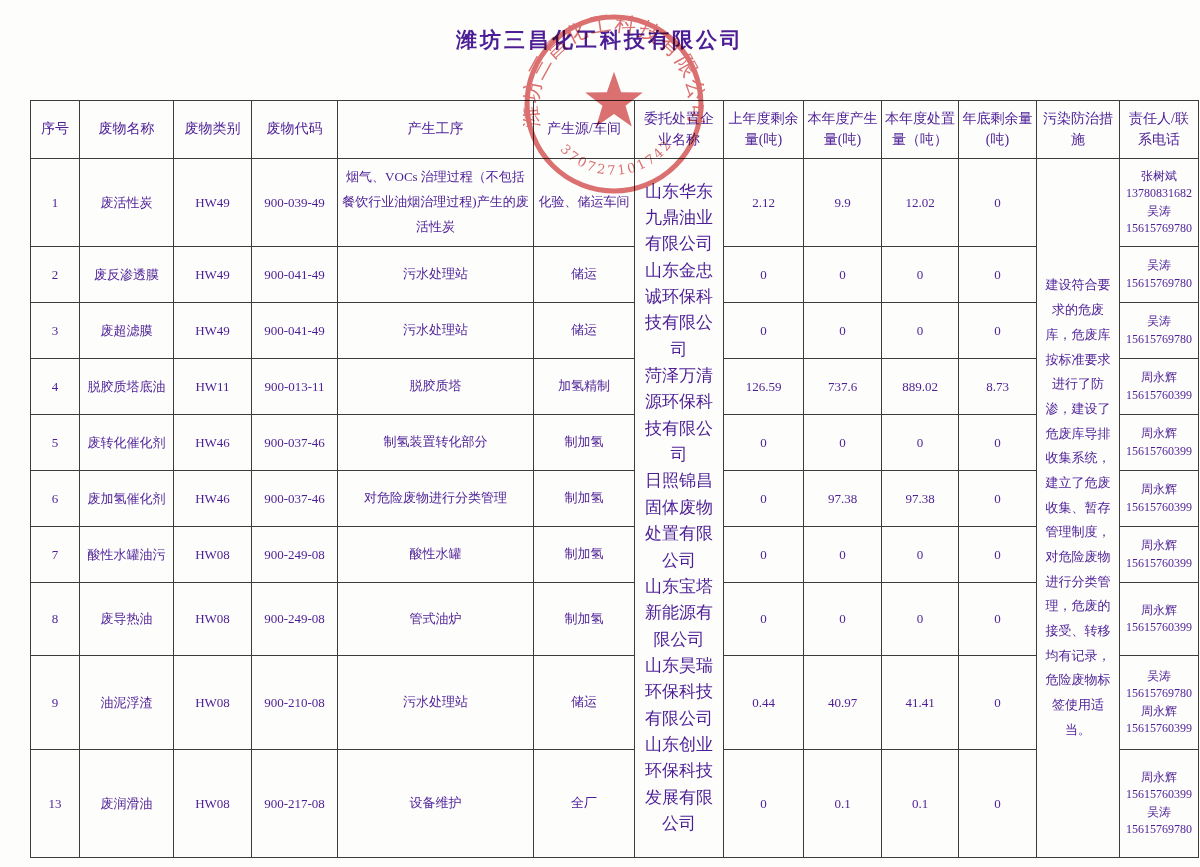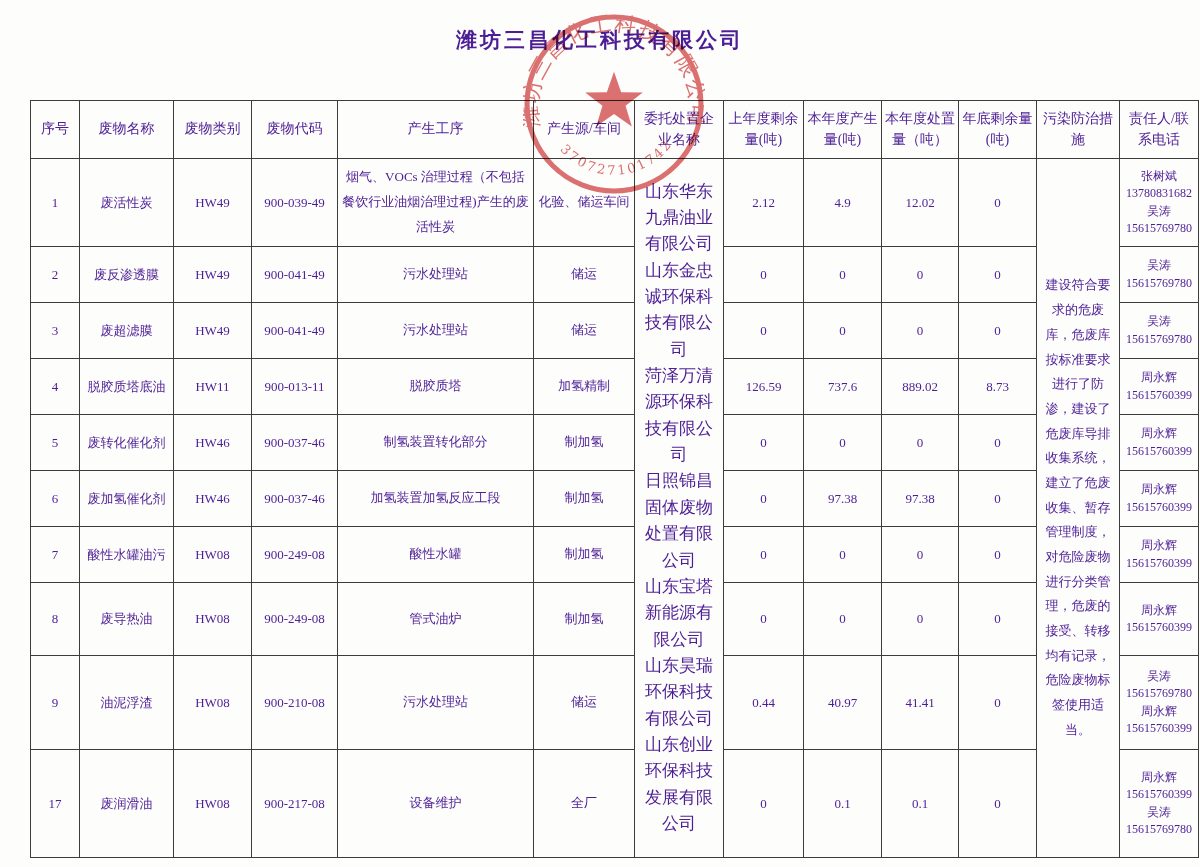--- a/index.html
+++ b/index.html
@@ -94,21 +94,21 @@
           <td class="process">烟气、VOCs 治理过程（不包括餐饮行业油烟治理过程)产生的废活性炭</td>
           <td class="process">化验、储运车间</td>
           <td class="pre companies" rowspan="10">山东华东九鼎油业有限公司
 山东金忠诚环保科技有限公司
 菏泽万清源环保科技有限公司
 日照锦昌固体废物处置有限公司
 山东宝塔新能源有限公司
 山东昊瑞环保科技有限公司
 山东创业环保科技发展有限公司</td>
           <td>2.12</td>
-          <td>4.9</td>
+          <td>9.9</td>
           <td>12.02</td>
           <td>0</td>
           <td class="measures" rowspan="10">建设符合要求的危废库，危废库按标准要求进行了防渗，建设了危废库导排收集系统，建立了危废收集、暂存管理制度，对危险废物进行分类管理，危废的接受、转移均有记录，危险废物标签使用适当。</td>
           <td class="pre contact">张树斌
 13780831682
 吴涛
 15615769780</td>
         </tr>
         <tr>
           <td>2</td>
@@ -164,21 +164,21 @@
           <td>0</td>
           <td>0</td>
           <td class="pre contact">周永辉
 15615760399</td>
         </tr>
         <tr>
           <td>6</td>
           <td>废加氢催化剂</td>
           <td>HW46</td>
           <td>900-037-46</td>
-          <td class="process">加氢装置加氢反应工段</td>
+          <td class="process">对危险废物进行分类管理</td>
           <td class="process">制加氢</td>
           <td>0</td>
           <td>97.38</td>
           <td>97.38</td>
           <td>0</td>
           <td class="pre contact">周永辉
 15615760399</td>
         </tr>
         <tr>
           <td>7</td>
@@ -218,21 +218,21 @@
           <td>0.44</td>
           <td>40.97</td>
           <td>41.41</td>
           <td>0</td>
           <td class="pre contact">吴涛
 15615769780
 周永辉
 15615760399</td>
         </tr>
         <tr>
-          <td>17</td>
+          <td>13</td>
           <td>废润滑油</td>
           <td>HW08</td>
           <td>900-217-08</td>
           <td class="process">设备维护</td>
           <td class="process">全厂</td>
           <td>0</td>
           <td>0.1</td>
           <td>0.1</td>
           <td>0</td>
           <td class="pre contact">周永辉

